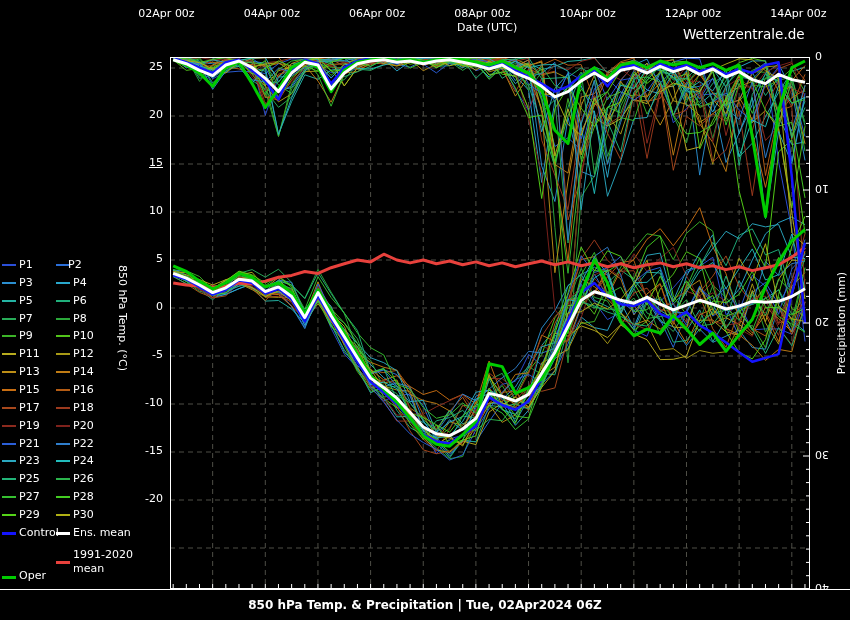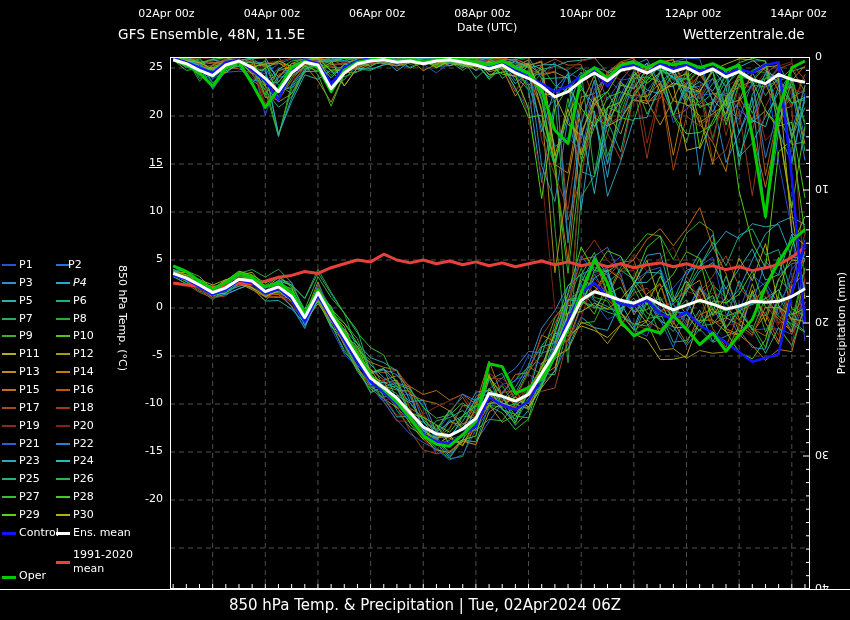--- a/index.html
+++ b/index.html
@@ -11,31 +11,30 @@
   .axis-top-label{font-size:11px;}
   .date-tick{font-size:11px;transform:translateX(-50%);padding-left:13px;}
   .ltick{font-size:11px;width:55px;text-align:right;}
   .rtick{font-size:11px;transform:rotate(180deg);}
   .ytitle-left{font-size:11px;transform:translate(-50%,-50%) rotate(90deg);transform-origin:center;}
   .ytitle-right{font-size:11px;transform:translate(-50%,-50%) rotate(270deg);transform-origin:center;}
   .plot{position:absolute;left:170px;top:57px;width:640px;height:532px;}
   .sep{position:absolute;left:0;top:589px;width:850px;height:1px;background:#fff;}
   .footer{position:absolute;left:0;top:590px;width:850px;height:30px;background:#000;
           display:flex;align-items:center;justify-content:center;}
-  .footer-title{font-size:15px;font-weight:normal;}
+  .footer-title{font-size:12px;font-weight:bold;}
   .leg-dash{position:absolute;width:14px;height:2px;}
   .leg-dash.thick{height:3px;}
   .leg-label{position:absolute;font-size:11px;line-height:13px;}
 </style>
 </head>
 <body>
 
 <div class="app">
 
-  <div class="t page-title" style="left:118px;top:26px;">GFS Ensemble, 48N, 11.5E</div>
   <div class="t site" style="left:683px;top:26px;">Wetterzentrale.de</div>
   <div class="t axis-top-label" style="left:457px;top:21px;">Date (UTC)</div>
   <div id="top-ticks">
       <div class="t date-tick" style="left: 160px; top: 7px;">02Apr 00z</div>
       <div class="t date-tick" style="left: 265.3px; top: 7px;">04Apr 00z</div>
       <div class="t date-tick" style="left: 370.6px; top: 7px;">06Apr 00z</div>
       <div class="t date-tick" style="left: 475.9px; top: 7px;">08Apr 00z</div>
       <div class="t date-tick" style="left: 581.2px; top: 7px;">10Apr 00z</div>
       <div class="t date-tick" style="left: 686.5px; top: 7px;">12Apr 00z</div>
       <div class="t date-tick" style="left: 791.8px; top: 7px;">14Apr 00z</div>
@@ -65,21 +64,21 @@
     </div>
 
   <div id="legend">
       <span class="leg-dash" style="left: 2px; top: 264px; background: rgb(43, 79, 216);"></span>
       <span class="leg-label" style="left: 19px; top: 258px;">P1</span>
       <span class="leg-dash" style="left: 56px; top: 264px; background: rgb(43, 111, 216);"></span>
       <span class="leg-label" style="left: 68px; top: 258px;">P2</span>
       <span class="leg-dash" style="left: 2px; top: 281.86px; background: rgb(43, 143, 208);"></span>
       <span class="leg-label" style="left: 19px; top: 275.86px;">P3</span>
       <span class="leg-dash" style="left: 56px; top: 281.86px; background: rgb(41, 168, 204);"></span>
-      <span class="leg-label" style="left: 73px; top: 275.86px; font-style: italic;">P4</span>
+      <span class="leg-label" style="left: 73px; top: 275.86px;">P4</span>
       <span class="leg-dash" style="left: 2px; top: 299.72px; background: rgb(36, 180, 164);"></span>
       <span class="leg-label" style="left: 19px; top: 293.72px;">P5</span>
       <span class="leg-dash" style="left: 56px; top: 299.72px; background: rgb(32, 176, 124);"></span>
       <span class="leg-label" style="left: 73px; top: 293.72px;">P6</span>
       <span class="leg-dash" style="left: 2px; top: 317.58px; background: rgb(40, 172, 88);"></span>
       <span class="leg-label" style="left: 19px; top: 311.58px;">P7</span>
       <span class="leg-dash" style="left: 56px; top: 317.58px; background: rgb(43, 168, 58);"></span>
       <span class="leg-label" style="left: 73px; top: 311.58px;">P8</span>
       <span class="leg-dash" style="left: 2px; top: 335.44px; background: rgb(60, 180, 40);"></span>
       <span class="leg-label" style="left: 19px; top: 329.44px;">P9</span>

